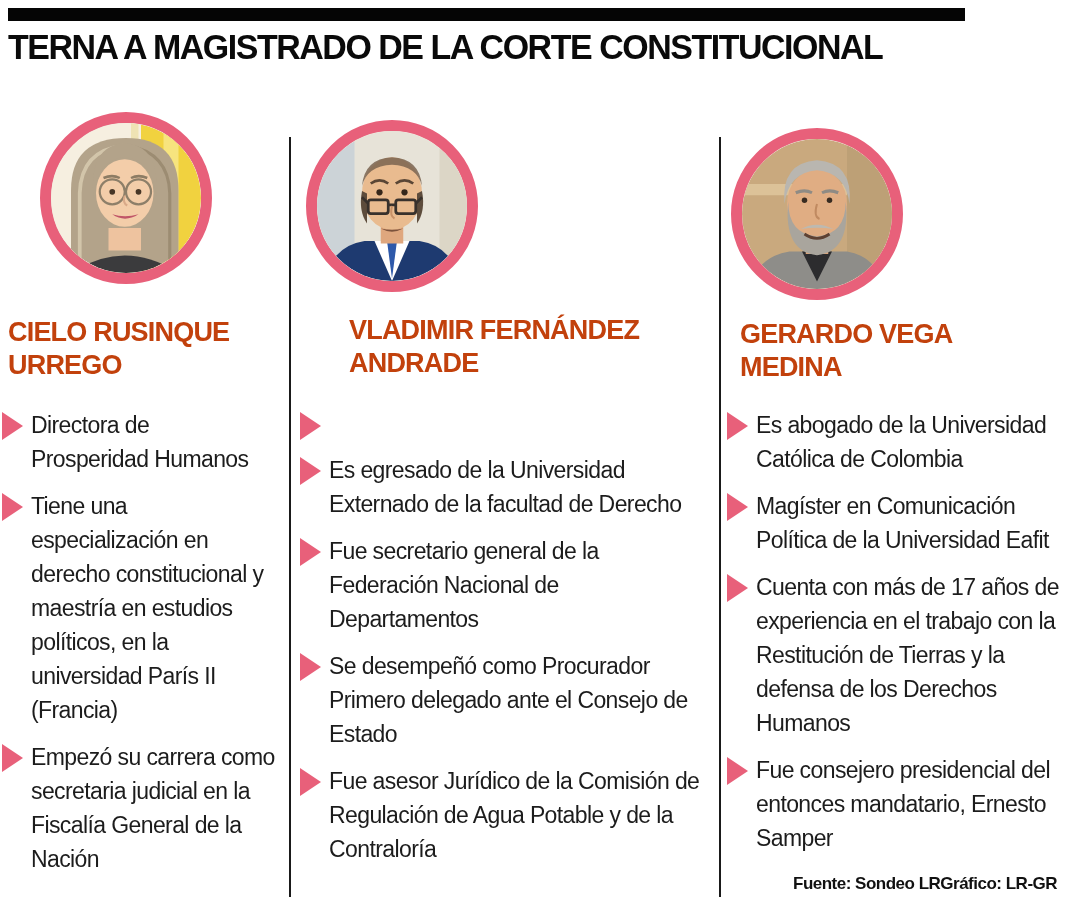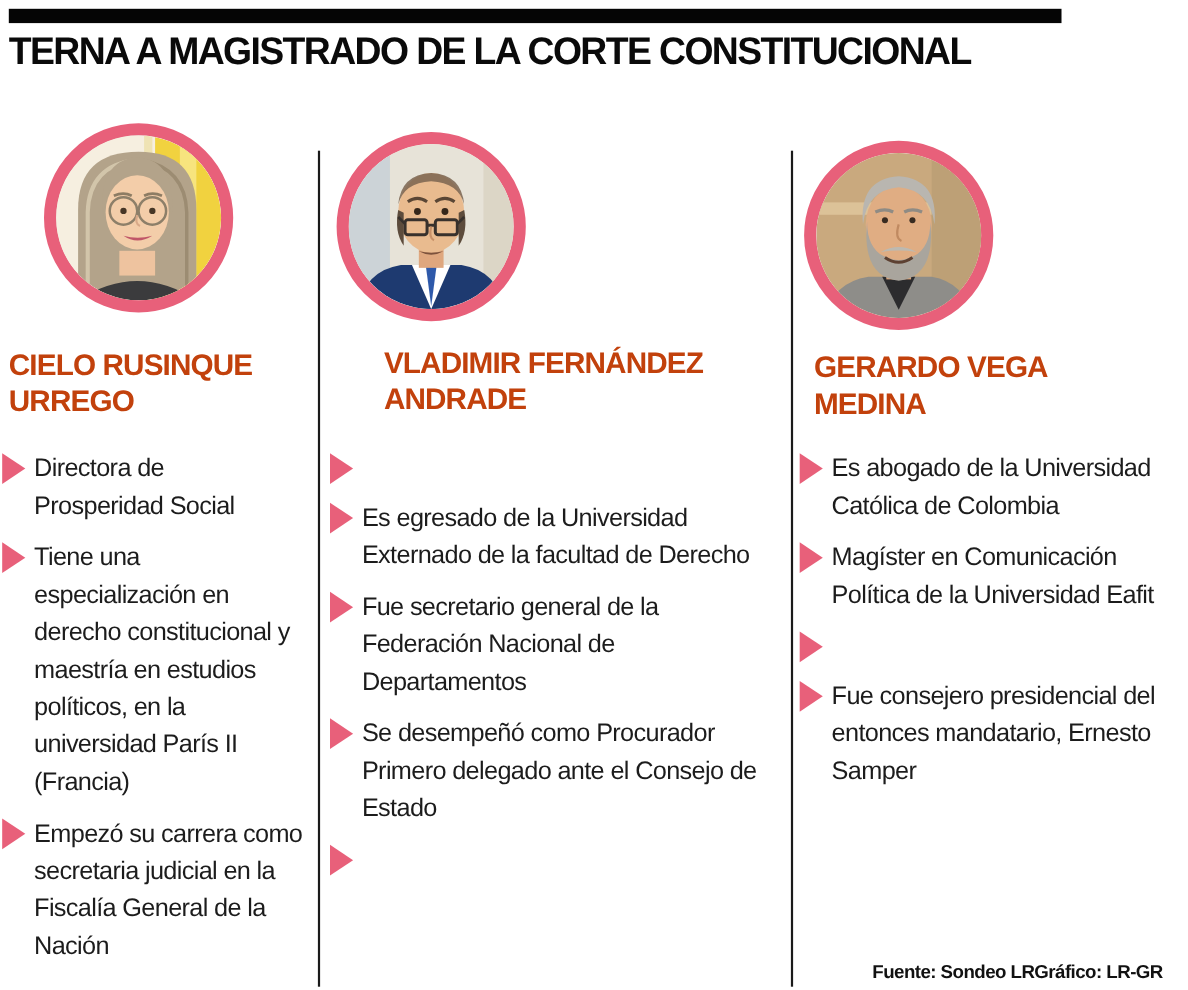--- a/index.html
+++ b/index.html
@@ -121,21 +121,21 @@
         <path d="M49 73 Q59 80 70 73 Q59 76 49 73 Z" fill="#c05668"></path>
       </g>
     </svg>
   </div>
   <h2 class="candidate-name">CIELO RUSINQUE
 URREGO</h2>
   <ul class="bullet-list">
     <li class="bullet-item">
       <span class="bullet-arrow"></span>
       <p class="bullet-text">Directora de
-Prosperidad Social</p>
+Prosperidad Humanos</p>
     </li>
     <li class="bullet-item">
       <span class="bullet-arrow"></span>
       <p class="bullet-text">Tiene una
 especialización en
 derecho constitucional y
 maestría en estudios
 políticos, en la
 universidad París II
 (Francia)</p>
@@ -202,20 +202,23 @@
 Departamentos</p>
     </li>
     <li class="bullet-item">
       <span class="bullet-arrow"></span>
       <p class="bullet-text">Se desempeñó como Procurador
 Primero delegado ante el Consejo de
 Estado</p>
     </li>
     <li class="bullet-item">
       <span class="bullet-arrow"></span>
+      <p class="bullet-text">Fue asesor Jurídico de la Comisión de
+Regulación de Agua Potable y de la
+Contraloría</p>
     </li>
   </ul>
 </section>
 
 <section class="column" id="col-3">
   <div class="photo-ring" role="img" aria-label="portrait-gerardo-vega-medina">
     <svg viewBox="0 0 120 120">
       <defs>
           <clipPath id="clipC">
             <circle cx="60" cy="60" r="60"></circle>
@@ -249,20 +252,25 @@
       <p class="bullet-text">Es abogado de la Universidad
 Católica de Colombia</p>
     </li>
     <li class="bullet-item">
       <span class="bullet-arrow"></span>
       <p class="bullet-text">Magíster en Comunicación
 Política de la Universidad Eafit</p>
     </li>
     <li class="bullet-item">
       <span class="bullet-arrow"></span>
+      <p class="bullet-text">Cuenta con más de 17 años de
+experiencia en el trabajo con la
+Restitución de Tierras y la
+defensa de los Derechos
+Humanos</p>
     </li>
     <li class="bullet-item">
       <span class="bullet-arrow"></span>
       <p class="bullet-text">Fue consejero presidencial del
 entonces mandatario, Ernesto
 Samper</p>
     </li>
   </ul>
 </section>
 

